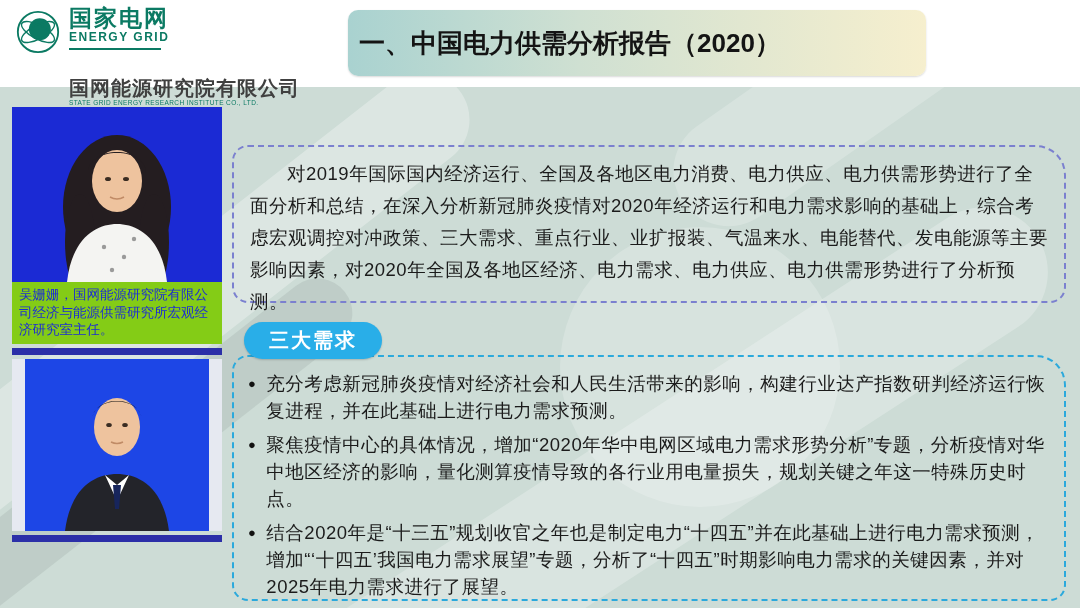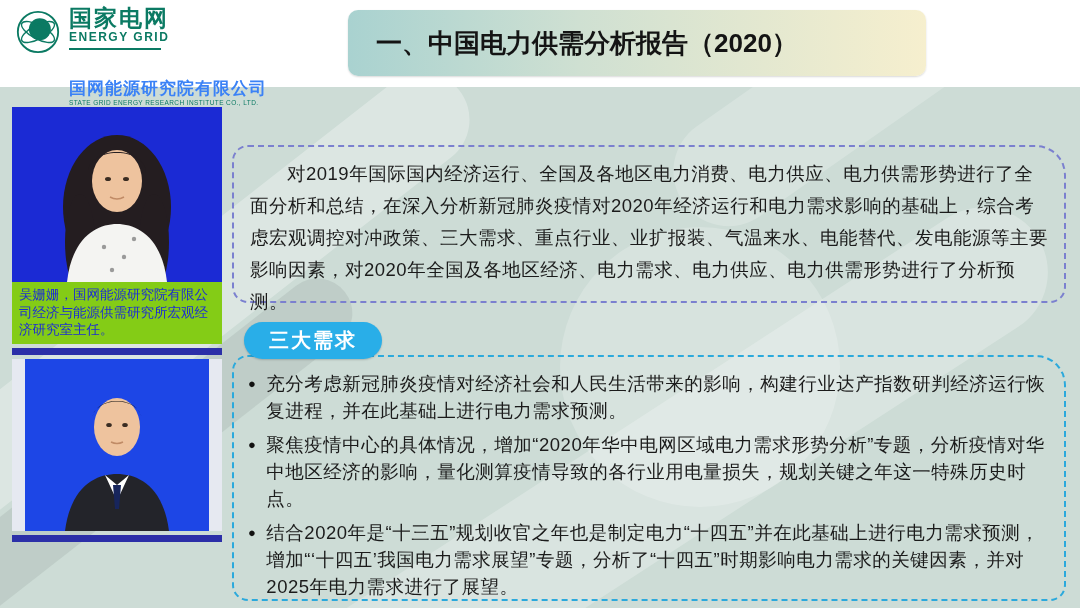--- a/index.html
+++ b/index.html
@@ -8,28 +8,28 @@
     font-family:"Liberation Sans","DejaVu Sans",sans-serif;
     background:#ffffff;
   }
   
   .header { position:absolute; top:0; left:0; width:1080px; height:87px; background:#ffffff; z-index:5; }
   .logo { position:absolute; left:16px; top:6px; display:flex; gap:9px; }
   .logo-icon { width:44px; height:44px; margin-top:4px; flex:0 0 auto; }
   .logo-cn { color:#0b7a63; font-size:23px; font-weight:bold; letter-spacing:2px; line-height:25px; }
   .logo-en { color:#0b7a63; font-size:12px; font-weight:bold; letter-spacing:1.5px; line-height:13px; }
   .logo-divider { height:2px; background:#0b7a63; width:92px; margin:4px 0 3px; }
-  .org-cn { color:#3b82f6; font-size:17px; font-weight:bold; letter-spacing:1px; line-height:19px;margin-top:29px; }
+  .org-cn { color:#404040; font-size:20px; font-weight:bold; letter-spacing:1px; line-height:19px;margin-top:29px; }
   .org-en { color:#0b7a63; font-size:6.5px; letter-spacing:0.4px; line-height:9px; }
   .title-banner {
     position:absolute; left:348px; top:10px; width:578px; height:66px;
     border-radius:10px;
     background:linear-gradient(90deg,#a9d2d0 0%,#cfe0d2 40%,#f6efce 100%);
     color:#141414; font-size:26px; font-weight:bold;
-    line-height:66px; padding-left:28px; box-sizing:border-box;
+    line-height:66px; padding-left:11px; box-sizing:border-box;
     box-shadow:0 1px 2px rgba(0,0,0,0.15);
   }
   
   .body { position:absolute; top:87px; left:0; width:1080px; height:521px; background:#cddcd6; overflow:hidden; }
   .band { position:absolute; background:rgba(255,255,255,0.30); border-radius:220px; }
   .band1 { left:-220px; top:190px; width:760px; height:95px; transform:rotate(-38deg); }
   .band2 { left:210px; top:330px; width:900px; height:130px; transform:rotate(-33deg); background:rgba(255,255,255,0.24); }
   .band3 { left:620px; top:-140px; width:700px; height:110px; transform:rotate(-35deg); background:rgba(255,255,255,0.20); }
   .bigcircle { position:absolute; left:560px; top:140px; width:280px; height:280px; border-radius:50%; background:rgba(255,255,255,0.20); }
   .graystreak { position:absolute; left:-120px; top:330px; width:520px; height:70px; border-radius:120px; transform:rotate(-38deg); background:rgba(140,155,150,0.22); }

